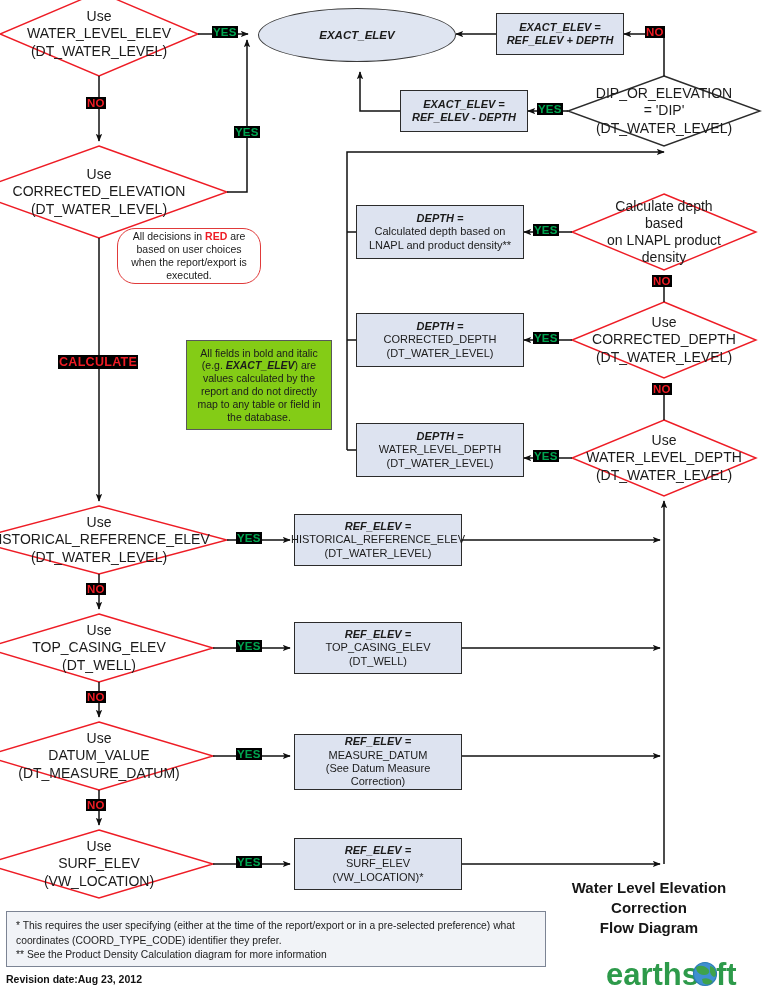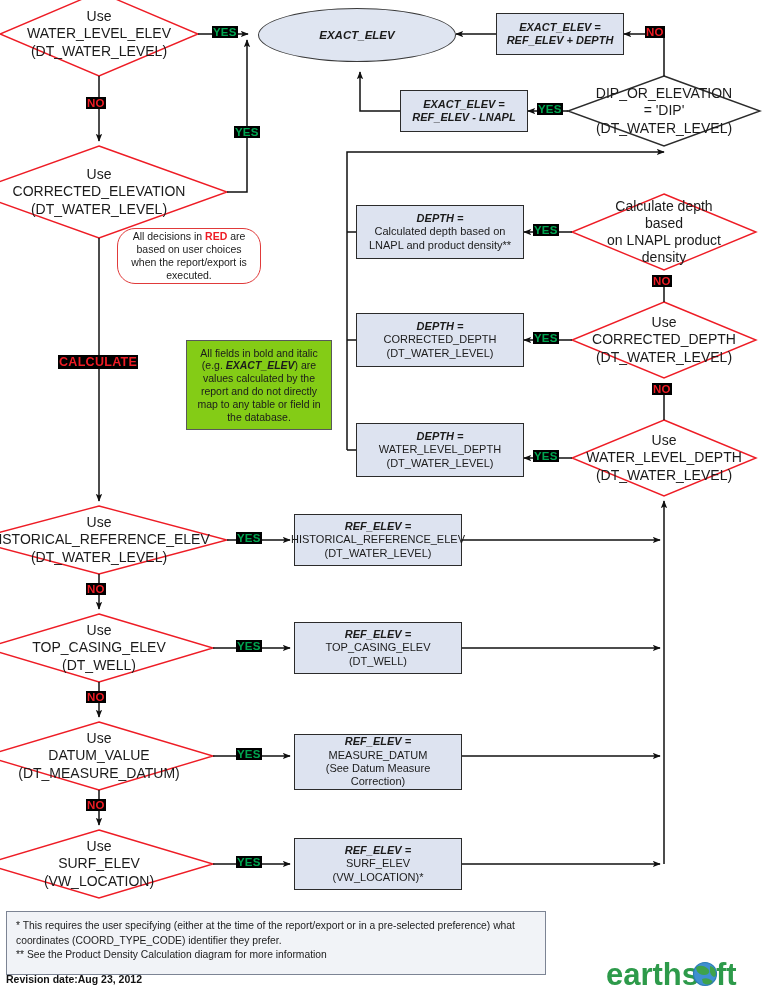--- a/index.html
+++ b/index.html
@@ -298,21 +298,21 @@
   <div class="node pbox" style="left:496px;top:13px;width:128px;height:42px;">
     <span class="txt em">
       <span>EXACT_ELEV =</span><br>
       <span>REF_ELEV + DEPTH</span>
     </span>
   </div>
 
   <div class="node pbox" style="left:400px;top:90px;width:128px;height:42px;">
     <span class="txt em">
       <span>EXACT_ELEV =</span><br>
-      <span>REF_ELEV - LNAPL</span>
+      <span>REF_ELEV - DEPTH</span>
     </span>
   </div>
 
   <div class="node pbox" style="left:356px;top:205px;width:168px;height:54px;">
     <span class="txt">
       <span class="em">DEPTH =</span><br>
       <span>Calculated depth based on</span><br>
       <span>LNAPL and product density**</span>
     </span>
   </div>
@@ -369,21 +369,21 @@
       <span>All decisions in </span><span class="redword">RED</span><span> are based on user choices when the report/export is executed.</span>
     </span>
   </div>
 
   <div class="node note gray" style="left:186px;top:340px;width:146px;height:90px;">
     <span class="txt">
       <span>All fields in bold and italic (e.g. </span><span class="em">EXACT_ELEV</span><span>) are values calculated by the report and do not directly map to any table or field in the database.</span>
     </span>
   </div>
 
-  <div class="footnote" style="left:6px;top:911px;width:540px;height:64px;">
+  <div class="footnote" style="left:6px;top:911px;width:540px;height:56px;">
     <div>* This requires the user specifying (either at the time of the report/export or in a pre-selected preference) what coordinates (COORD_TYPE_CODE) identifier they prefer.</div>
     <div>** See the Product Density Calculation diagram for more information</div>
   </div>
 
   <div class="lbl yes" style="left:212px;top:26px;">YES</div>
   <div class="lbl no" style="left:86px;top:97px;">NO</div>
   <div class="lbl yes" style="left:234px;top:126px;">YES</div>
   <div class="lbl no" style="left:645px;top:26px;">NO</div>
   <div class="lbl yes" style="left:537px;top:103px;">YES</div>
 
@@ -396,20 +396,25 @@
   <div class="lbl calc" style="left:58px;top:355px;">CALCULATE</div>
 
   <div class="lbl yes" style="left:236px;top:532px;">YES</div>
   <div class="lbl no" style="left:86px;top:583px;">NO</div>
   <div class="lbl yes" style="left:236px;top:640px;">YES</div>
   <div class="lbl no" style="left:86px;top:691px;">NO</div>
   <div class="lbl yes" style="left:236px;top:748px;">YES</div>
   <div class="lbl no" style="left:86px;top:799px;">NO</div>
   <div class="lbl yes" style="left:236px;top:856px;">YES</div>
 
+  <div id="title">
+    <div>Water Level Elevation</div>
+    <div>Correction</div>
+    <div>Flow Diagram</div>
+  </div>
 
   <div id="revision">Revision date:Aug 23, 2012</div>
 
   <svg id="logo" viewBox="0 0 150 38" xmlns="http://www.w3.org/2000/svg">
     <text x="0" y="30" font-family="Liberation Sans, sans-serif" font-size="31" font-weight="bold" fill="#2d9a4a">earths</text>
     <g>
       <circle cx="99" cy="19" r="11.5" fill="#3f8fd0"></circle>
       <path d="M90,12 q6,-3 11,1 q4,3 1,6 q-4,2 -8,0 q-4,-2 -4,-7 z" fill="#3ea24b"></path>
       <path d="M96,24 q5,-2 9,1 q3,2 1,4 q-5,2 -9,-1 z" fill="#3ea24b"></path>
       <path d="M104,11 q5,1 6,6 q1,4 -2,5 q-3,-1 -4,-5 z" fill="#3ea24b"></path>

